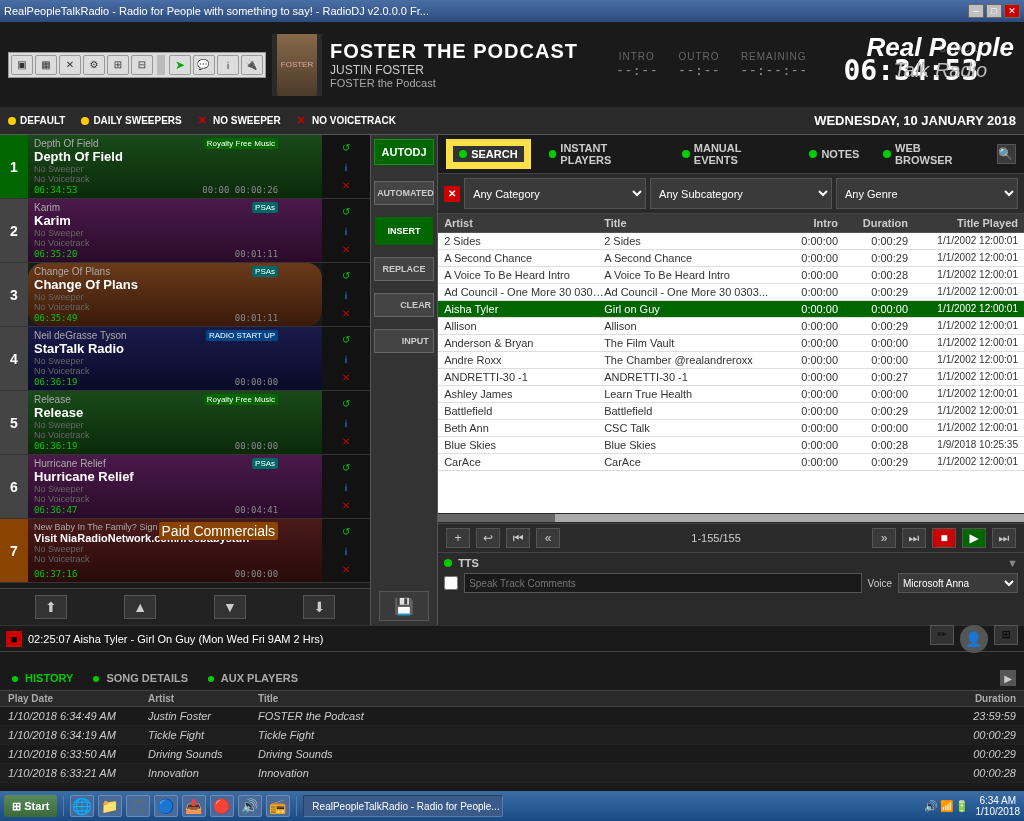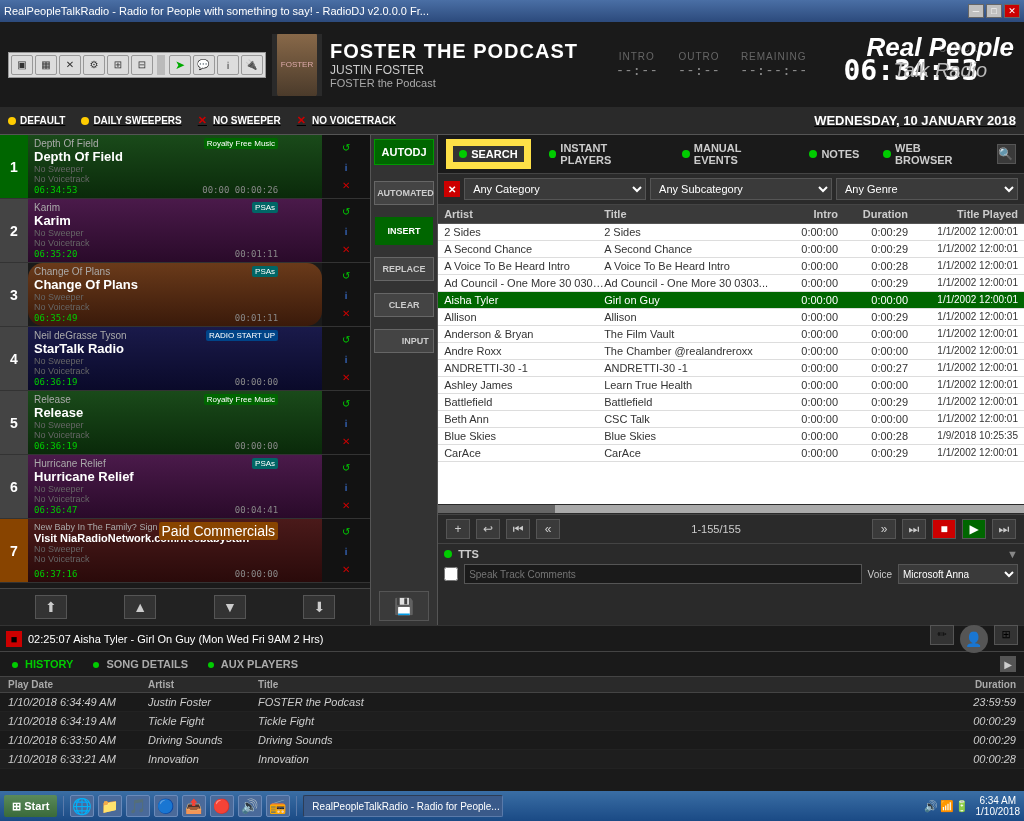--- a/index.html
+++ b/index.html
@@ -24,21 +24,21 @@
     .timer-group { text-align: center; color: #888; }
     .timer-label { font-size: 10px; color: #666; text-transform: uppercase; letter-spacing: 1px; }
     .timer-value { font-size: 14px; color: #888; font-family: monospace; }
 
     #clock-area { text-align: right; padding: 8px 16px; color: white; }
     #clock-value { font-size: 28px; font-weight: bold; color: white; font-family: monospace; }
     
     #realpeopletalkradio-logo { position: absolute; right: 10px; top: 12px; text-align: center; }
 
     
-    #status-bar { background: #2a2a2a; height: 28px; display: flex; align-items: center; padding: 0 8px; gap: 16px; border-bottom: 1px solid #555; text-decoration: underline; }
+    #status-bar { background: #2a2a2a; height: 28px; display: flex; align-items: center; padding: 0 8px; gap: 16px; border-bottom: 1px solid #555; }
     .status-item { display: flex; align-items: center; gap: 4px; font-size: 11px; }
     .status-dot { width: 8px; height: 8px; border-radius: 50%; }
     .dot-yellow { background: #ffcc00; }
     .status-text { color: white; font-weight: bold; text-transform: uppercase; font-size: 10px; }
     .status-x { color: #cc0000; font-weight: bold; margin-right: 2px; }
     #date-display { margin-left: auto; color: white; font-weight: bold; font-size: 13px; }
 
     
     #main-content { display: flex; height: calc(821px - 22px - 85px - 28px - 26px); }
 
@@ -93,21 +93,21 @@
     #right-tabs { display: flex; align-items: center; background: #1a1a1a; padding: 4px 8px; gap: 12px; border-bottom: 1px solid #444; }
     .tab-item { display: flex; align-items: center; gap: 4px; cursor: pointer; padding: 2px 6px; }
     .tab-active { background: #333; border: 7px solid #fde047; }
     .tab-dot { width: 8px; height: 8px; border-radius: 50%; }
     .tab-label { color: #ccc; font-size: 11px; font-weight: bold; }
     .tab-label.active { color: white; }
     
     
     #search-bar { display: flex; align-items: center; padding: 4px 6px; gap: 4px; background: #2a2a2a; border-bottom: 1px solid #444; }
     #close-search { width: 16px; height: 16px; background: #cc0000; color: white; font-size: 10px; display: flex; align-items: center; justify-content: center; cursor: pointer; font-weight: bold; }
-    .search-dropdown { height: 22px; background: #3a3a3a; border: 1px solid #555; color: white; font-size: 11px; flex: 1; padding: 0 4px; cursor: pointer; }
+    .search-dropdown { height: 31px; background: #3a3a3a; border: 1px solid #555; color: white; font-size: 11px; flex: 1; padding: 0 4px; cursor: pointer; }
     
     
     #table-header { display: flex; background: #3a3a3a; border-bottom: 1px solid #555; padding: 3px 6px; }
     .col-artist { flex: 0 0 160px; color: #ccc; font-size: 11px; font-weight: bold; }
     .col-title { flex: 1; color: #ccc; font-size: 11px; font-weight: bold; }
     .col-intro { flex: 0 0 70px; color: #ccc; font-size: 11px; font-weight: bold; text-align: right; }
     .col-duration { flex: 0 0 70px; color: #ccc; font-size: 11px; font-weight: bold; text-align: right; }
     .col-played { flex: 0 0 110px; color: #ccc; font-size: 11px; font-weight: bold; text-align: right; }
     
     
@@ -146,21 +146,21 @@
     
     
     #bottom-bar { display: flex; align-items: center; background: #1a1a1a; height: 26px; padding: 0 6px; gap: 6px; border-top: 1px solid #333; }
     #bottom-stop { width: 16px; height: 16px; background: #cc0000; display: flex; align-items: center; justify-content: center; cursor: pointer; }
     #now-playing-text { color: white; font-size: 11px; flex: 1; }
     #bottom-icons { display: flex; gap: 6px; }
     .bottom-icon { width: 24px; height: 20px; background: #333; border: 1px solid #555; display: flex; align-items: center; justify-content: center; cursor: pointer; }
     
     
     #bottom-section { height: 200px; background: #1a1a1a; display: flex; flex-direction: column; border-top: 1px solid #444; }
-    #bottom-tabs { display: flex; align-items: center; padding: 4px 8px; gap: 12px; border-bottom: 1px solid #444; }
+    #bottom-tabs { display: flex; align-items: center; padding: 4px 8px; gap: 12px; border-bottom: 1px solid #444; margin-top: 14px; }
     .bottom-tab { color: #aaa; cursor: pointer; font-size: 11px; font-weight: bold; padding: 2px 4px; }
     .bottom-tab.active { color: #00cc00; }
     .bottom-tab-dot { width: 6px; height: 6px; border-radius: 50%; background: #00cc00; display: inline-block; margin-right: 4px; }
     #history-table { flex: 1; overflow-y: auto; }
     #history-header { display: flex; background: #2a2a2a; padding: 2px 8px; border-bottom: 1px solid #444; }
     .hist-col { font-size: 10px; color: #aaa; font-weight: bold; }
     .hist-date { flex: 0 0 140px; }
     .hist-artist { flex: 0 0 110px; }
     .hist-title { flex: 1; }
     .hist-duration { flex: 0 0 70px; text-align: right; }
@@ -411,21 +411,21 @@
     <div style="height:8px;"></div>
     <div class="action-btn" style="font-size:9px;">AUTOMATED</div>
     <div style="height:4px;"></div>
 
     <div style="background:#006600;width:58px;height:28px;display:flex;align-items:center;justify-content:center;cursor:pointer;">
       <div style="color:white;font-size:9px;font-weight:bold;">INSERT</div>
     </div>
     <div style="height:4px;"></div>
     <div class="action-btn" style="font-size:9px;">REPLACE</div>
     <div style="height:4px;"></div>
-    <div class="action-btn" style="font-size:9px;">CLEAR</div>
+    <div class="action-btn" style="font-size:9px;text-align:right;">CLEAR</div>
     <div style="height:4px;"></div>
     <div class="action-btn" style="font-size:9px;padding-left:24px;">INPUT</div>
     <div style="flex:1;"></div>
     <div style="width:50px;height:30px;background:#3a3a3a;border:1px solid #555;display:flex;align-items:center;justify-content:center;cursor:pointer;">
       <span style="color:#ccc;font-size:16px;">💾</span>
     </div>
   </div>
 
   <div id="right-panel">
 

